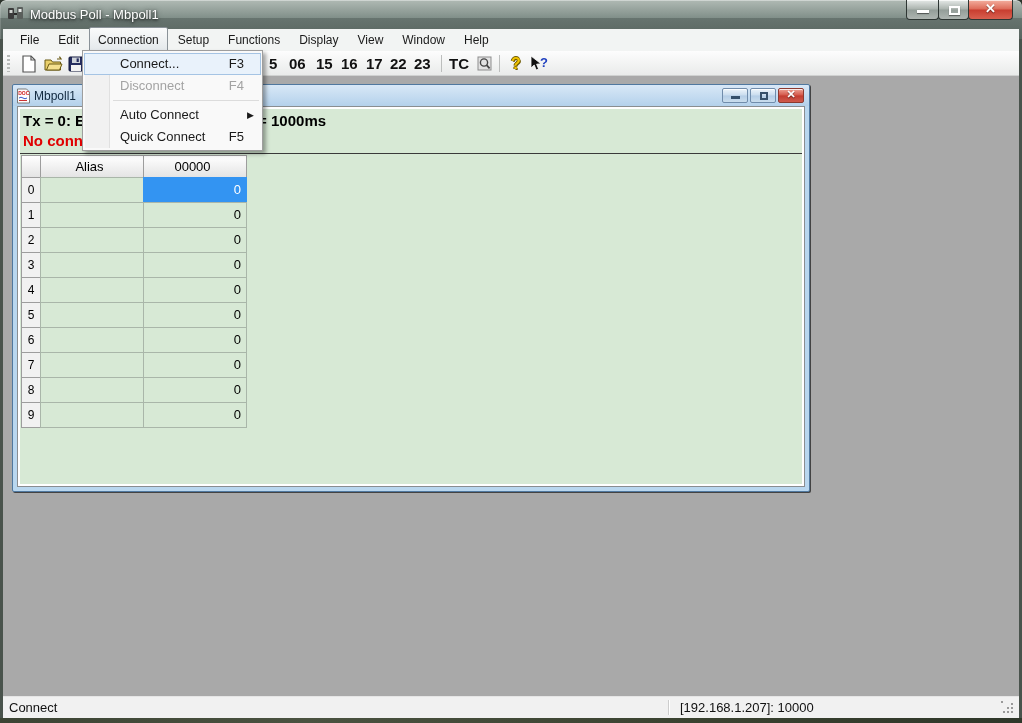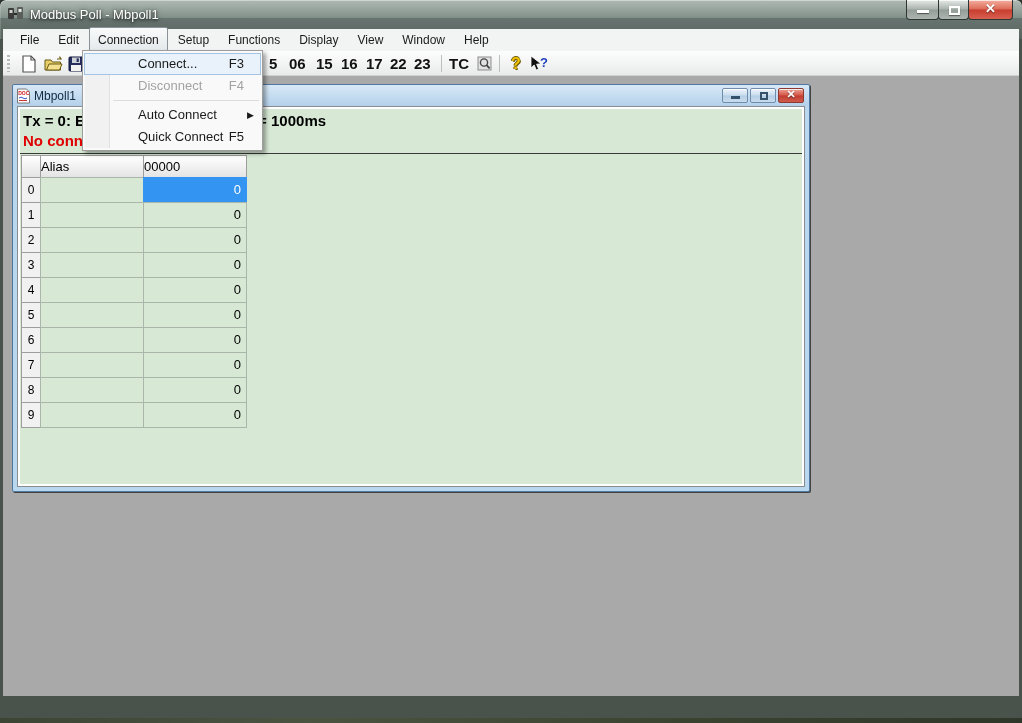--- a/index.html
+++ b/index.html
@@ -74,34 +74,34 @@
 
   .tx-line { position:absolute; left:3px; top:3px; font-size:15px; font-weight:bold; color:#000; white-space:pre; }
   .err-line { position:absolute; left:3px; top:23px; font-size:15px; font-weight:bold; color:#e00000; white-space:pre; }
   .hsep { position:absolute; left:0; right:0; top:44px; height:1px; background:#3a3a3a; }
 
   
   .grid { position:absolute; left:1px; top:47px; font-size:13px; color:#000; }
   .grow { display:flex; margin-top:-1px; }
   .c { border:1px solid #a9b6a9; margin-right:-1px; height:26px; line-height:24px; }
   .gh .c { height:23px; line-height:21px; border-color:#9d9d9d;
-    background:linear-gradient(#ffffff,#e4e4e4); text-align:left; padding-right:5px; }
+    background:linear-gradient(#ffffff,#e4e4e4); text-align:center; padding-right:5px; }
   .rn { width:20px; background:#f1f1f1; border-color:#9d9d9d; text-align:center;
     font-size:12px; padding-right:0; }
   .ca { width:104px; }
   .cv { width:104px; text-align:right; padding-right:5px; }
   .gh .rn { background:linear-gradient(#ffffff,#e4e4e4); }
   .cv.sel { background:#3394f2; color:#fff; border-color:#3394f2; }
 
   
   .popup { position:absolute; left:82px; top:50px; width:181px; background:#f9f9f9;
     border:1px solid #9e9e9e; box-shadow:3px 3px 4px rgba(0,0,0,.35); padding:2px 1px; z-index:60; }
   .gutter { position:absolute; left:2px; top:2px; bottom:2px; width:25px;
     background:#f1f1f1; border-right:1px solid #e0e0e0; }
-  .pitem { position:relative; height:22px; line-height:22px; padding-left:54px;
+  .pitem { position:relative; height:22px; line-height:22px; padding-left:36px;
     font-size:13px; color:#1a1a1a; }
   .pitem .sc { position:absolute; right:17px;margin-left:36px; }
   .pitem.hov { background:#e9f2fb; outline:1px solid #a5c4e4; outline-offset:-1px; }
   .pitem.dis { color:#a3a3a3; }
   .psep { height:1px; background:#dcdcdc; margin:3px 2px 3px 29px; }
   .subarr { position:absolute; right:7px; font-size:9px; top:0; }
 
   
   .statusbar { position:absolute; left:3px; right:3px; bottom:5px; height:22px;
     background:#f1f1f1; border-top:1px solid #e5e5e5; font-size:13px; color:#111; }
@@ -310,15 +310,21 @@
     <div class="pitem">
       <span>Auto Connect</span>
       <span class="subarr">▶</span>
     </div>
     <div class="pitem">
       <span>Quick Connect</span>
       <span class="sc">F5</span>
     </div>
   </div>
 
+  <div class="statusbar">
+    <span class="sb-left">Connect</span>
+    <div class="sb-div"></div>
+    <span class="sb-right">[192.168.1.207]: 10000</span>
+    <div class="grip"></div>
+  </div>
 
   <div class="frame-bottom"></div>
 </div>
 
 </body></html>

